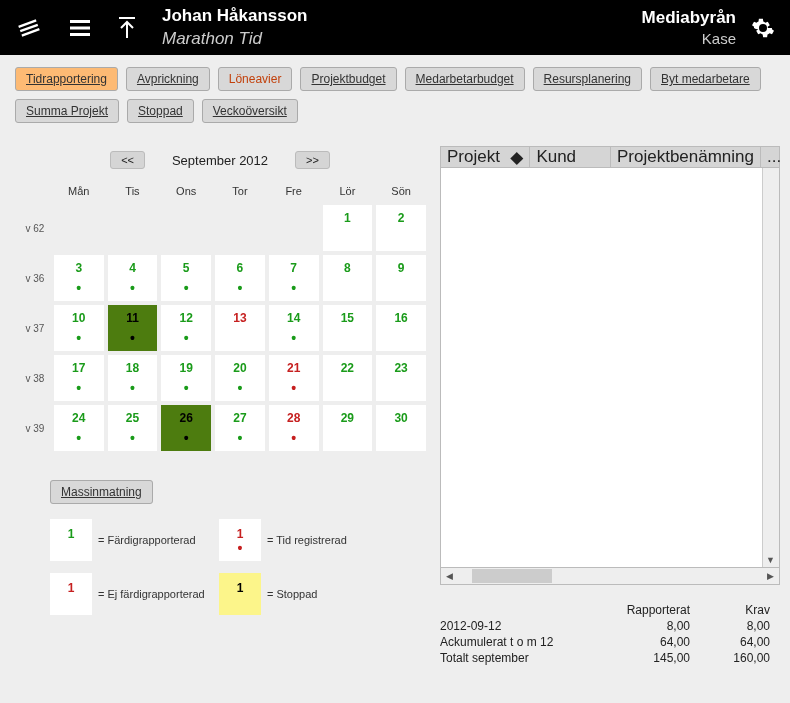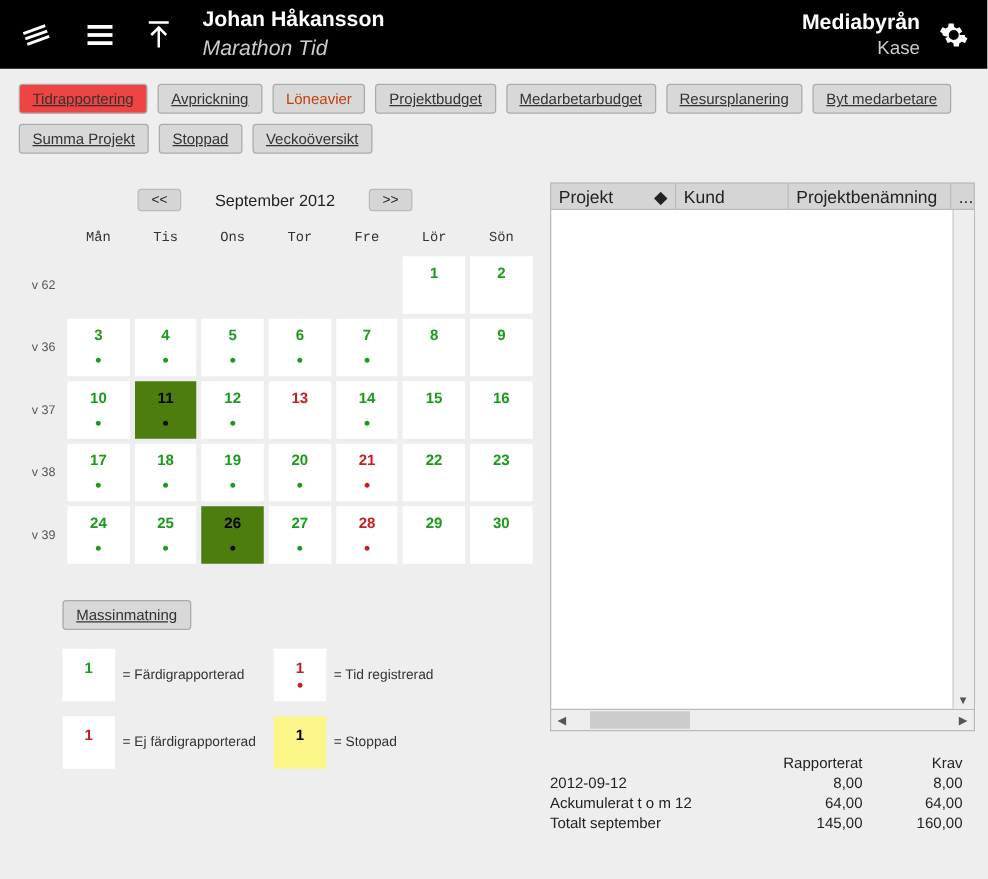--- a/index.html
+++ b/index.html
@@ -14,37 +14,37 @@
     .title-block .subtitle { font-size: 17px; color: #ccc; margin-top: 3px; font-style: italic; }
     .header-right { margin-left: auto; text-align: right; display: flex; align-items: center; }
     .header-right .company { font-size: 17px; font-weight: bold; }
     .header-right .sub { font-size: 15px; color: #ccc; margin-top: 2px; }
     .gear-icon { width: 24px; height: 24px; margin-left: 15px; cursor: pointer; }
     
     
     .tabs { padding: 12px 15px 5px 15px; }
     .tab-row { display: flex; gap: 8px; margin-bottom: 8px; flex-wrap: wrap; }
     .tab { background: #d8d8d8; border: 1px solid #aaa; border-radius: 3px; padding: 4px 10px; font-size: 12px; cursor: pointer; text-decoration: underline; color: #333; }
-    .tab.active { background: #ef4444; }
+    .tab.active { background: #fdba74; }
     .tab.disabled { color: #c2410c; text-decoration: none; cursor: default; }
     
     
     .main { display: flex; padding: 10px 10px 15px 10px; gap: 10px; }
     .left { flex: 0 0 420px; }
     .right { flex: 1; min-width: 0; }
     
     
     .cal-header { display: flex; align-items: center; justify-content: center; gap: 15px; margin-bottom: 12px; margin-top: 5px; }
     .nav-btn { background: #d5d5d5; border: 1px solid #bbb; border-radius: 3px; padding: 2px 10px; cursor: pointer; font-size: 11px; }
     .month-label { font-size: 13px; width: 120px; text-align: center; }
     
     
     .cal-wrap { margin-left: 8px; }
     .cal-table { border-collapse: separate; border-spacing: 4px; }
-    .cal-table th { font-size: 11px; font-weight: normal; color: #333; width: 50px; text-align: center; padding-bottom: 4px; font-family: Liberation Mono, monospace; }
+    .cal-table th { font-size: 11px; font-weight: normal; color: #333; width: 50px; text-align: center; padding-bottom: 4px; }
     .cal-table th.weeknum { width: 28px; }
     .cal-table td.weeknum { font-size: 10px; color: #555; text-align: center; vertical-align: middle; padding-right: 2px; }
     .day-cell { width: 50px; height: 46px; background: #fff; text-align: center; vertical-align: top; padding-top: 6px; cursor: pointer; font-weight: bold; font-size: 12px; position: relative; }
     .day-cell.green { color: #1a9b1a; }
     .day-cell.red { color: #c62020; }
     .day-cell.black { color: #000; }
     .day-cell.yellow-bg { background: #4d7c0f; }
     .day-empty { width: 50px; height: 46px; }
     .dot { display: block; position: absolute; bottom: 10px; left: 0; right: 0; text-align: center; font-size: 14px; line-height: 5px; }
     .dot.green { color: #1a9b1a; }
@@ -54,21 +54,21 @@
     
     .massin { margin: 30px 0 20px 40px; }
     
     
     .legend { margin-left: 40px; }
     .legend-row { display: flex; align-items: center; gap: 6px; margin-bottom: 12px; }
     .legend-cell { width: 42px; height: 42px; background: #fff; text-align: center; padding-top: 8px; font-weight: bold; font-size: 12px; position: relative; }
     .legend-text { font-size: 11px; color: #333; width: 115px; }
     
     
-    .table-header { display: flex; background: #d5d5d5; border: 1px solid #bbb; height: 22px; align-items: center; font-size: 14px; position: relative; }
+    .table-header { display: flex; background: #d5d5d5; border: 1px solid #bbb; height: 22px; align-items: center; font-size: 17px; position: relative; }
     .th-col { padding: 0 6px; border-right: 1px solid #bbb; display: flex; align-items: center; height: 100%; }
     .th-proj { width: 100px; }
     .th-kund { width: 90px; }
     .th-ben { flex: 1; }
     .th-dots { width: 18px; text-align: center; cursor: pointer; border-right: none; }
     .sort-arrow { margin-left: auto; }
     .grid-body { background: #fff; border: 1px solid #bbb; border-top: none; height: 400px; position: relative; }
     .vsb { position: absolute; right: 0; top: 0; bottom: 0; width: 17px; background: #eee; border-left: 1px solid #ccc; }
     .vsb::after { content: "▼"; position: absolute; bottom: 2px; left: 3px; font-size: 9px; color: #555; }
     .hsb { display: flex; height: 17px; background: #eee; border: 1px solid #bbb; border-top: none; }

